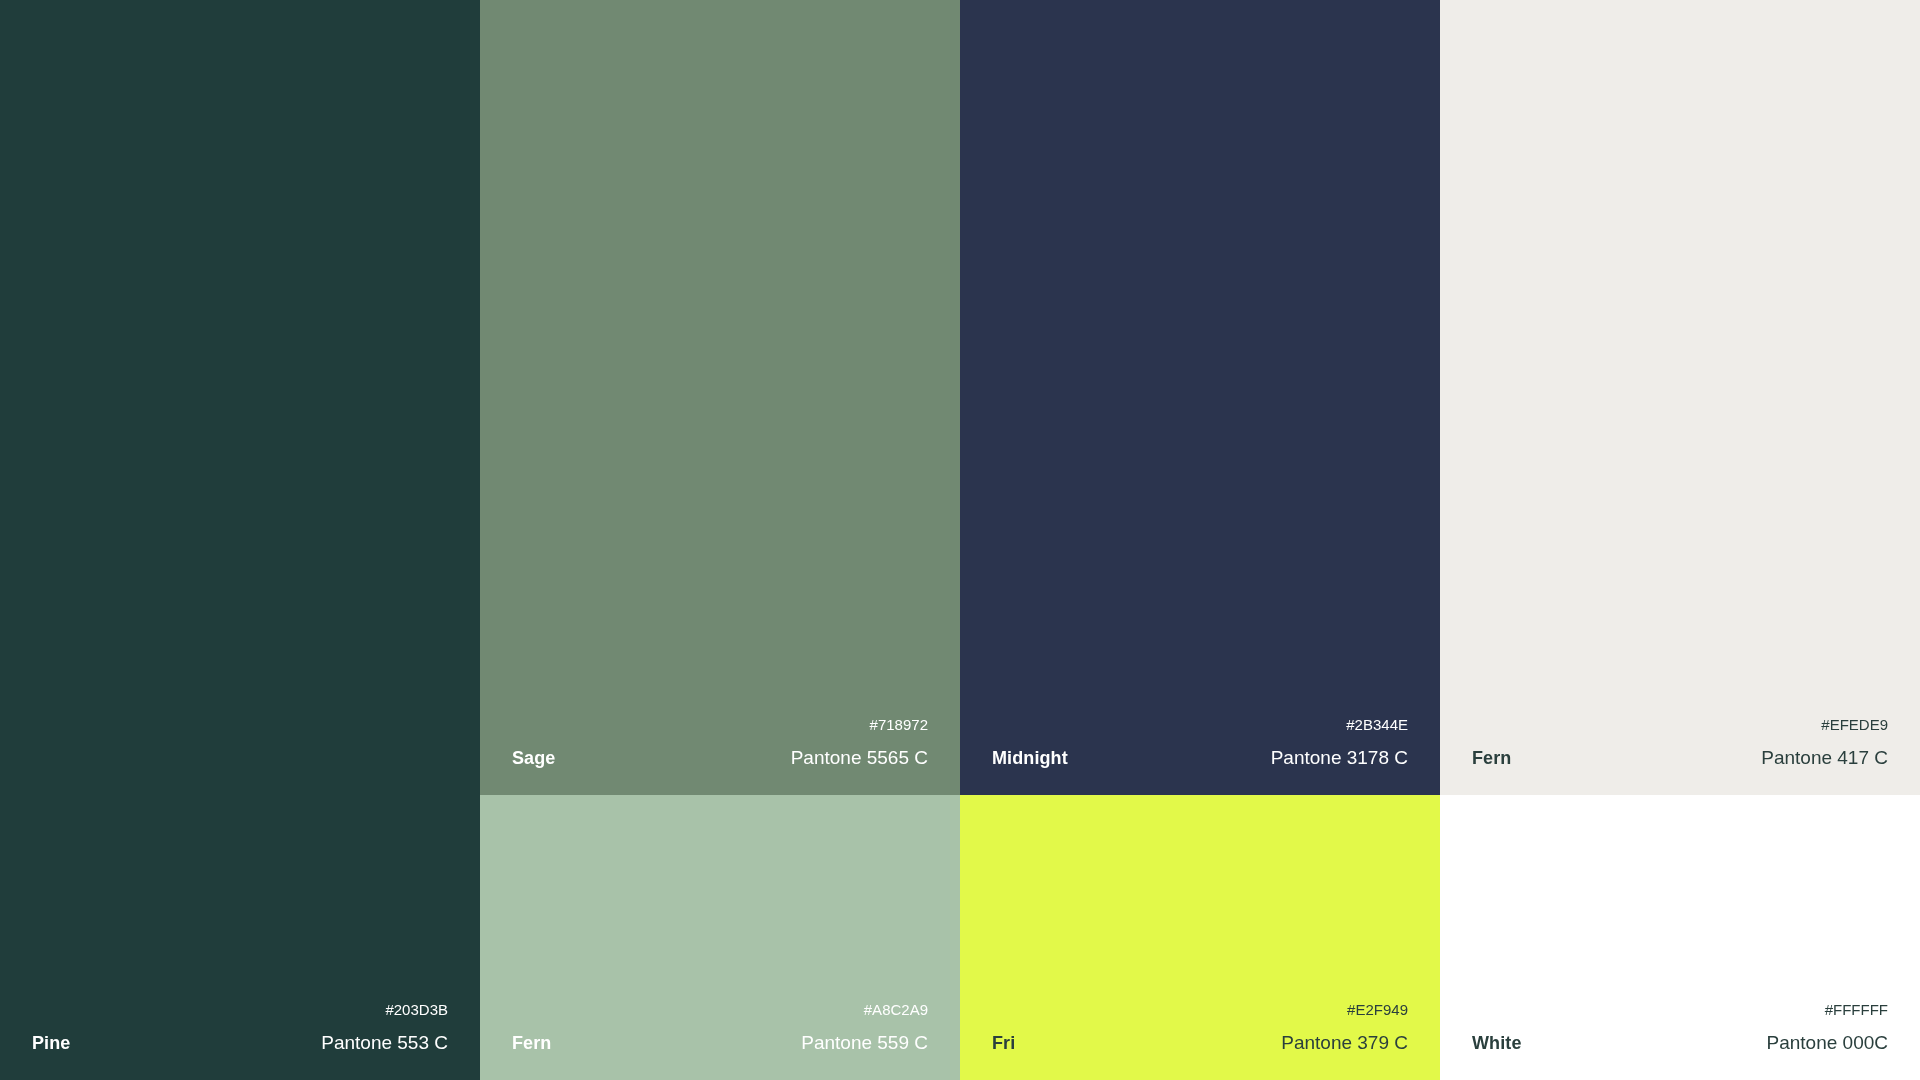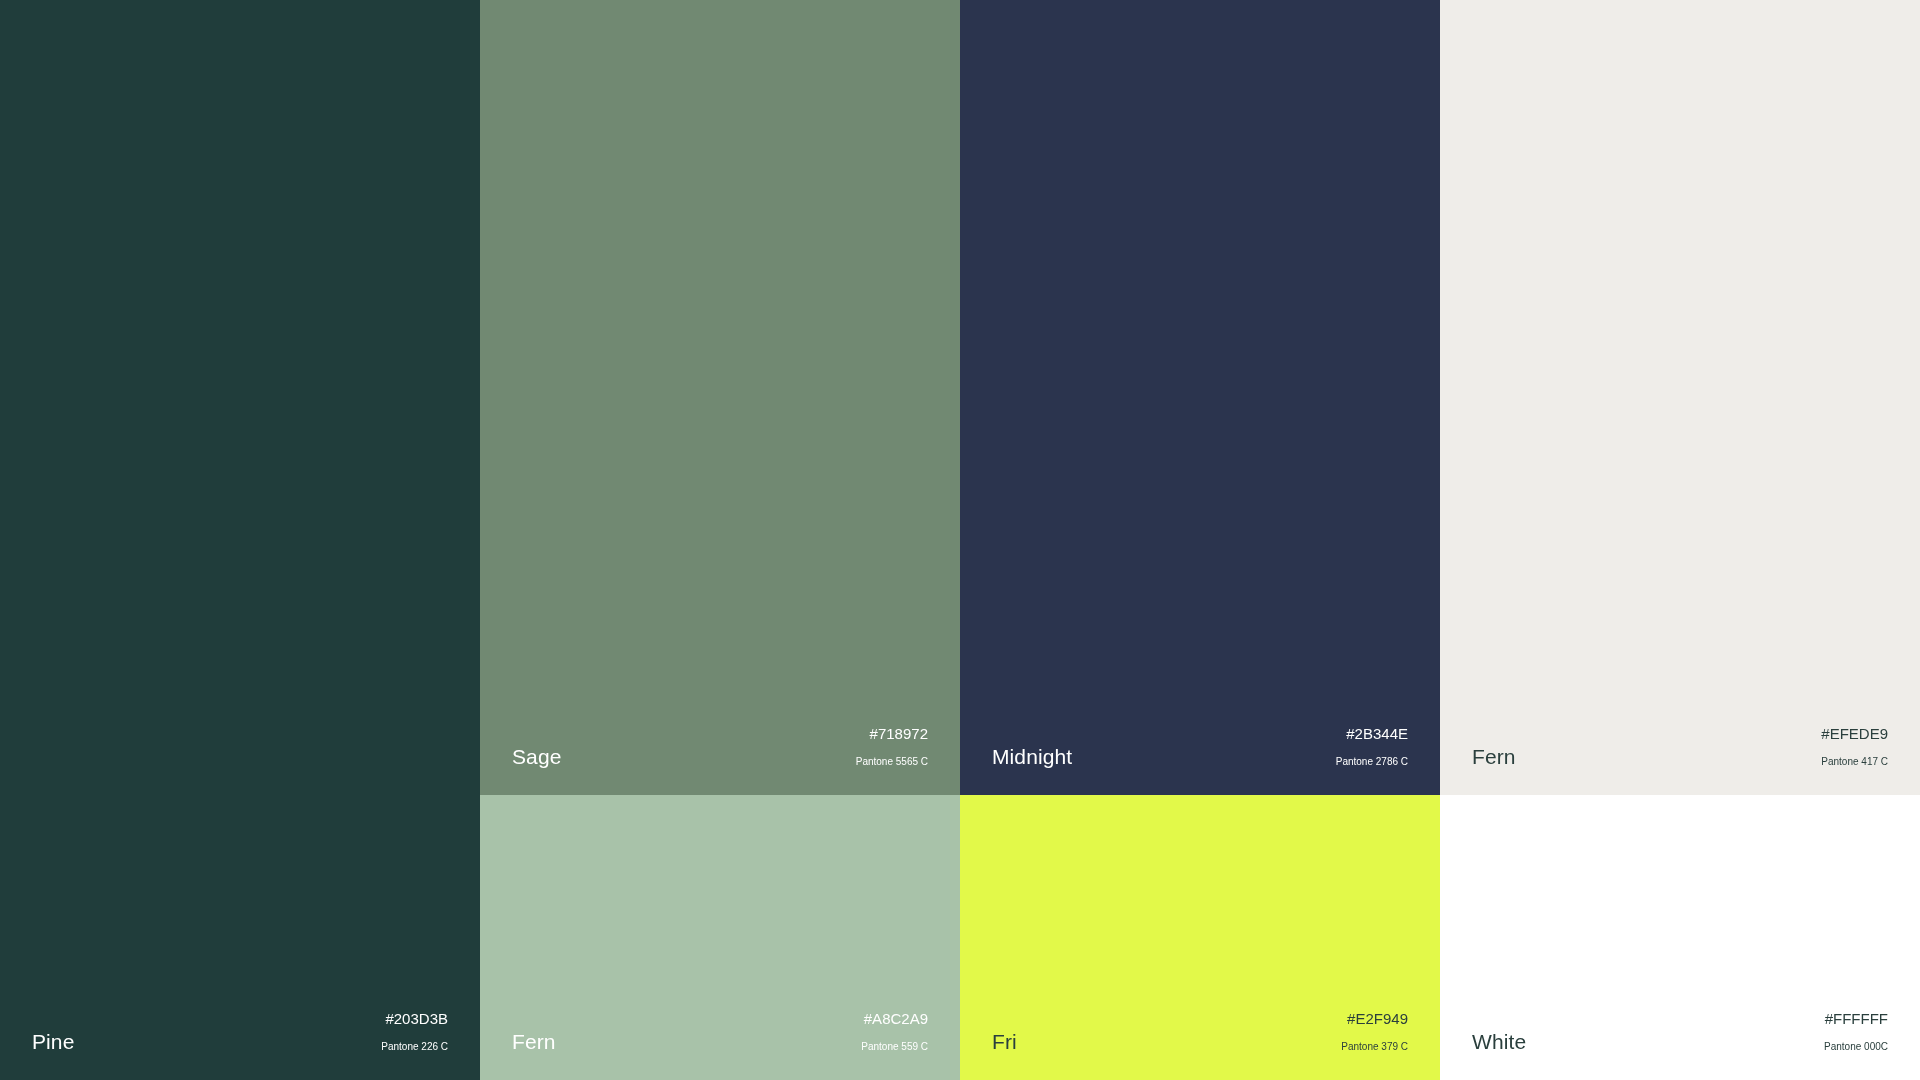--- a/index.html
+++ b/index.html
@@ -32,22 +32,22 @@
     padding: 0 32px 28px 32px;
     overflow: hidden;
   }
 
   
   .swatch--tall {
     grid-row: 1 / span 2;
   }
 
   .swatch-name {
-    font-size: 21px;
-    font-weight: normal;
+    font-size: 18px;
+    font-weight: bold;
     letter-spacing: 0.1px;
     line-height: 1;
     white-space: nowrap;
   }
 
   .swatch-codes {
     display: flex;
     flex-direction: column;
     align-items: flex-end;
     line-height: 1;
@@ -55,51 +55,51 @@
   }
 
   .swatch-hex {
     font-size: 15px;
     font-weight: normal;
     line-height: 1;
     margin-bottom: 16px;
   }
 
   .swatch-pantone {
-    font-size: 10px;
+    font-size: 19px;
     font-weight: normal;
     line-height: 1;
   }
 </style>
 </head>
 <body>
 
 <div class="palette">
 
   <div class="swatch swatch--tall" style="background-color: rgb(32, 61, 59); color: rgb(255, 255, 255);">
     <span class="swatch-name">Pine</span>
     <span class="swatch-codes">
       <span class="swatch-hex">#203D3B</span>
-      <span class="swatch-pantone">Pantone 226 C</span>
+      <span class="swatch-pantone">Pantone 553 C</span>
     </span>
   </div>
 
   <div class="swatch" style="background-color: rgb(113, 137, 114); color: rgb(255, 255, 255);">
     <span class="swatch-name">Sage</span>
     <span class="swatch-codes">
       <span class="swatch-hex">#718972</span>
       <span class="swatch-pantone">Pantone 5565 C</span>
     </span>
   </div>
 
   <div class="swatch" style="background-color: rgb(43, 52, 78); color: rgb(255, 255, 255);">
     <span class="swatch-name">Midnight</span>
     <span class="swatch-codes">
       <span class="swatch-hex">#2B344E</span>
-      <span class="swatch-pantone">Pantone 2786 C</span>
+      <span class="swatch-pantone">Pantone 3178 C</span>
     </span>
   </div>
 
   <div class="swatch" style="background-color: rgb(239, 237, 233); color: rgb(42, 63, 61);">
     <span class="swatch-name">Fern</span>
     <span class="swatch-codes">
       <span class="swatch-hex">#EFEDE9</span>
       <span class="swatch-pantone">Pantone 417 C</span>
     </span>
   </div>

